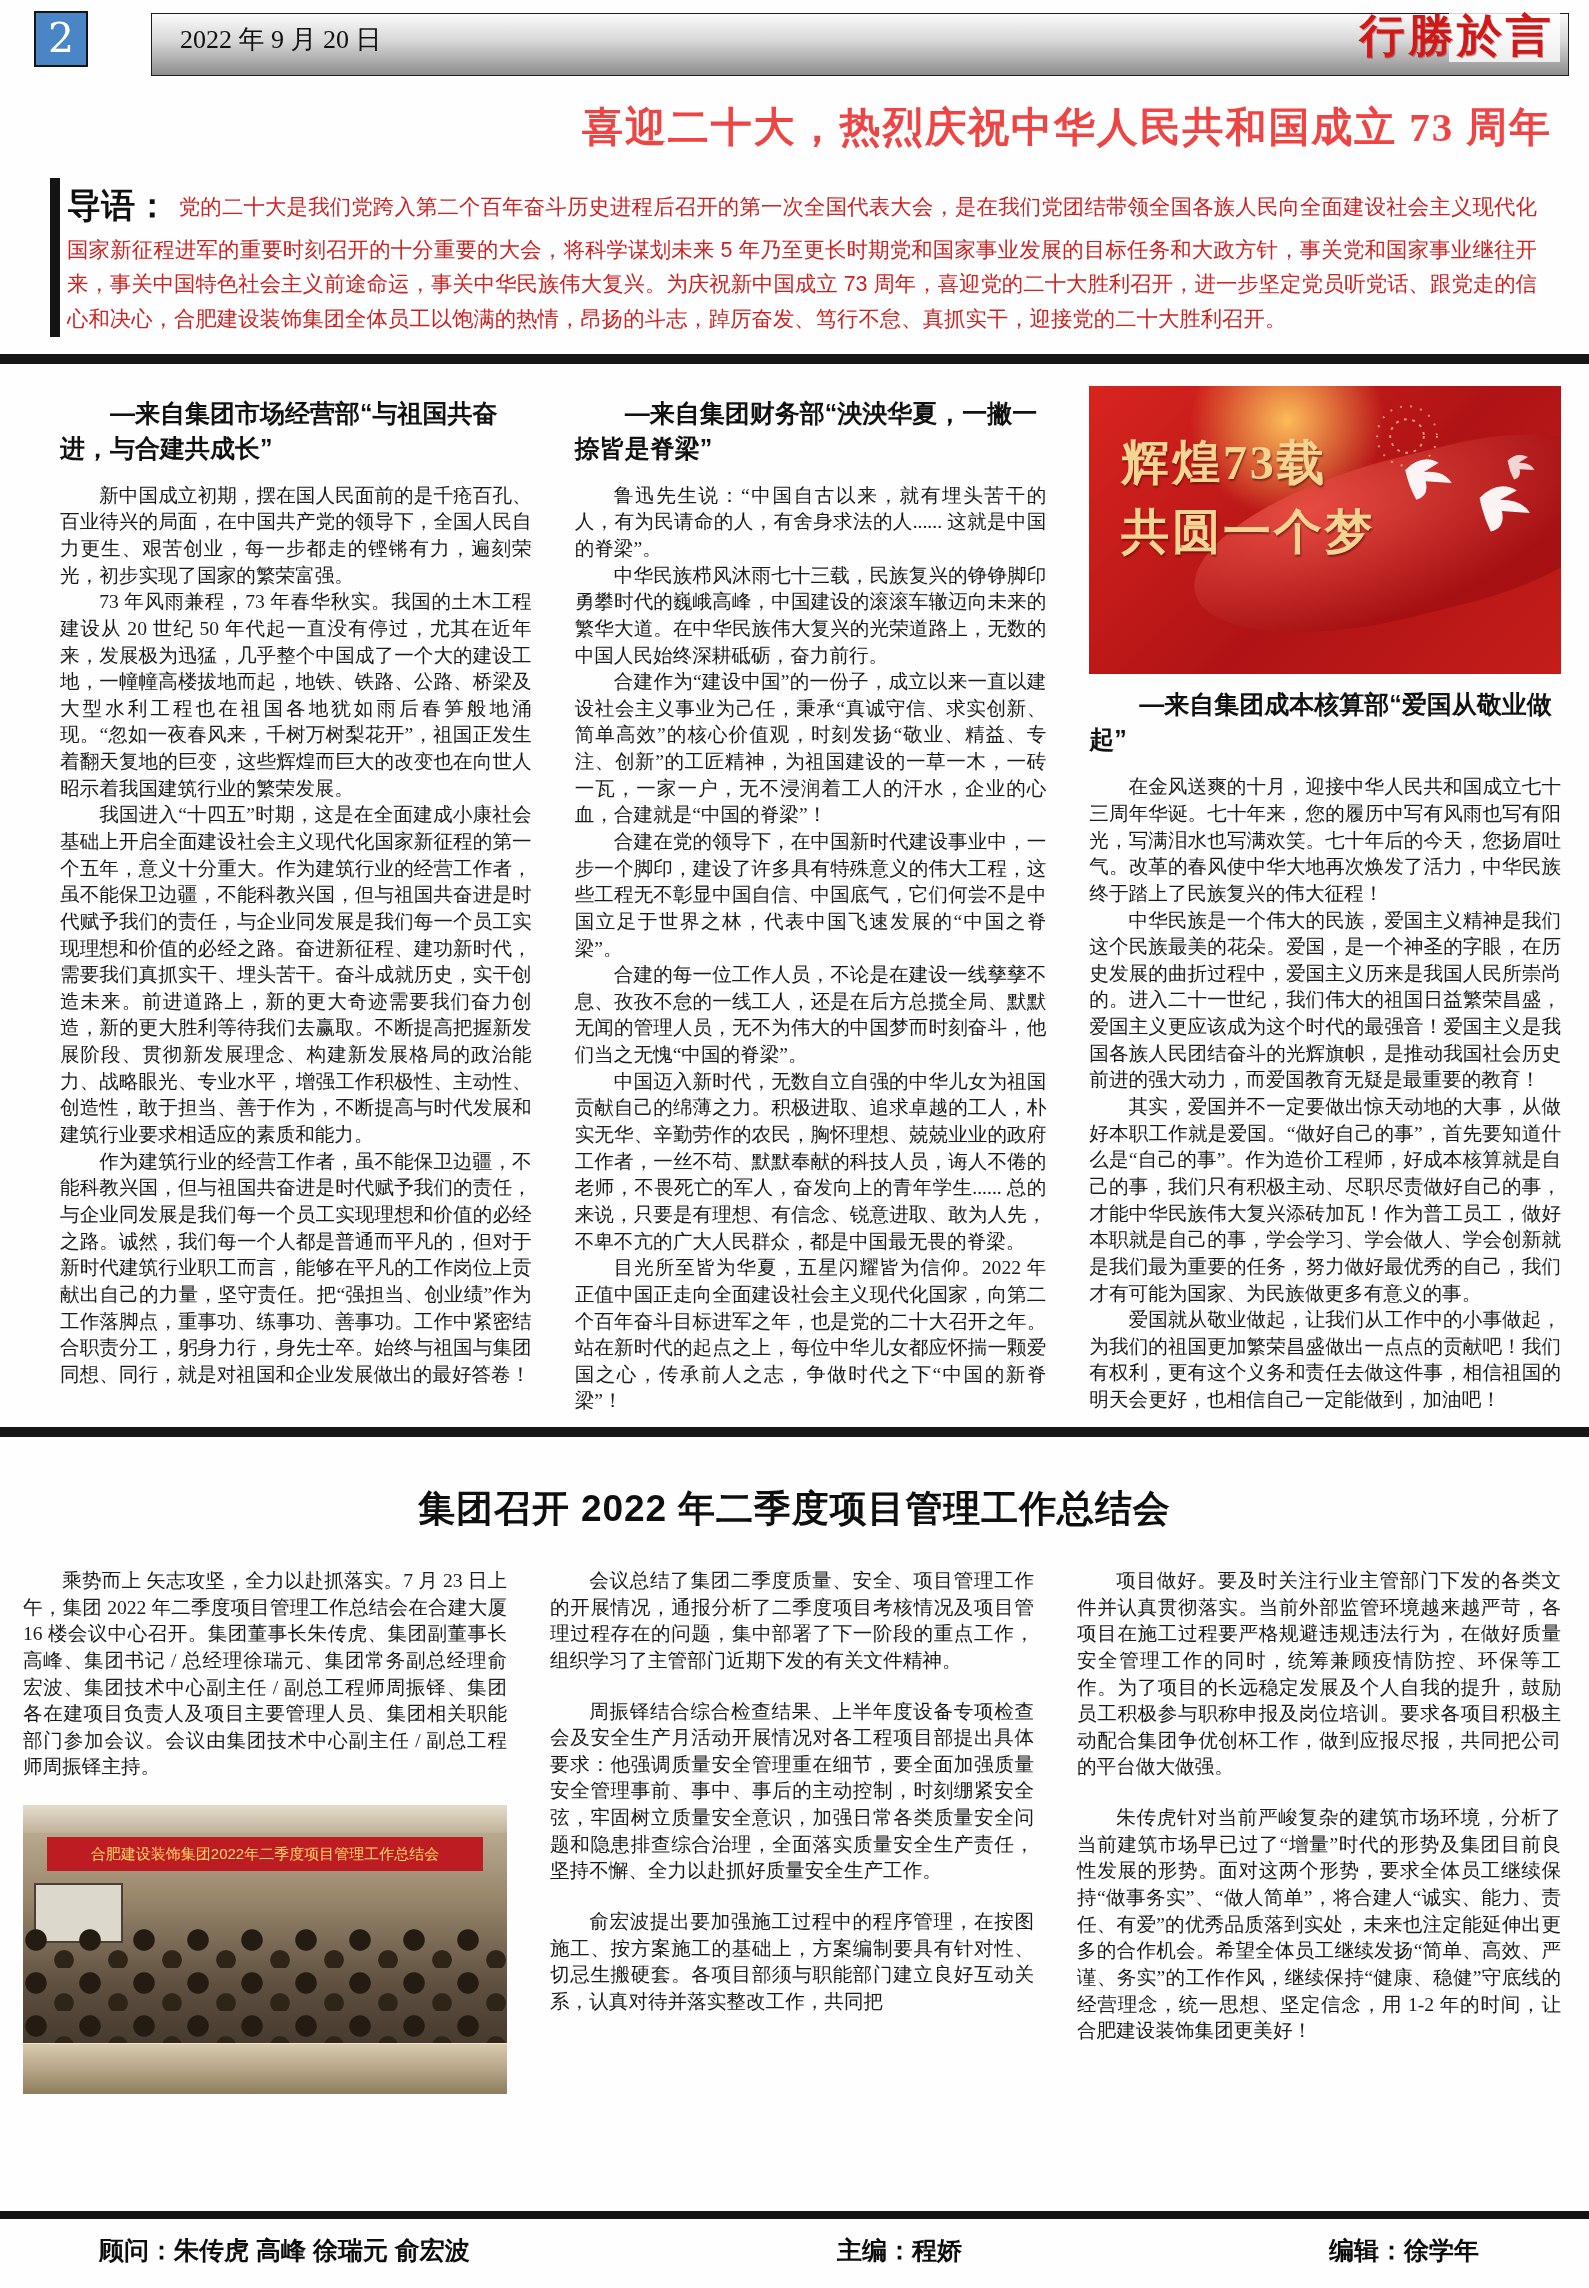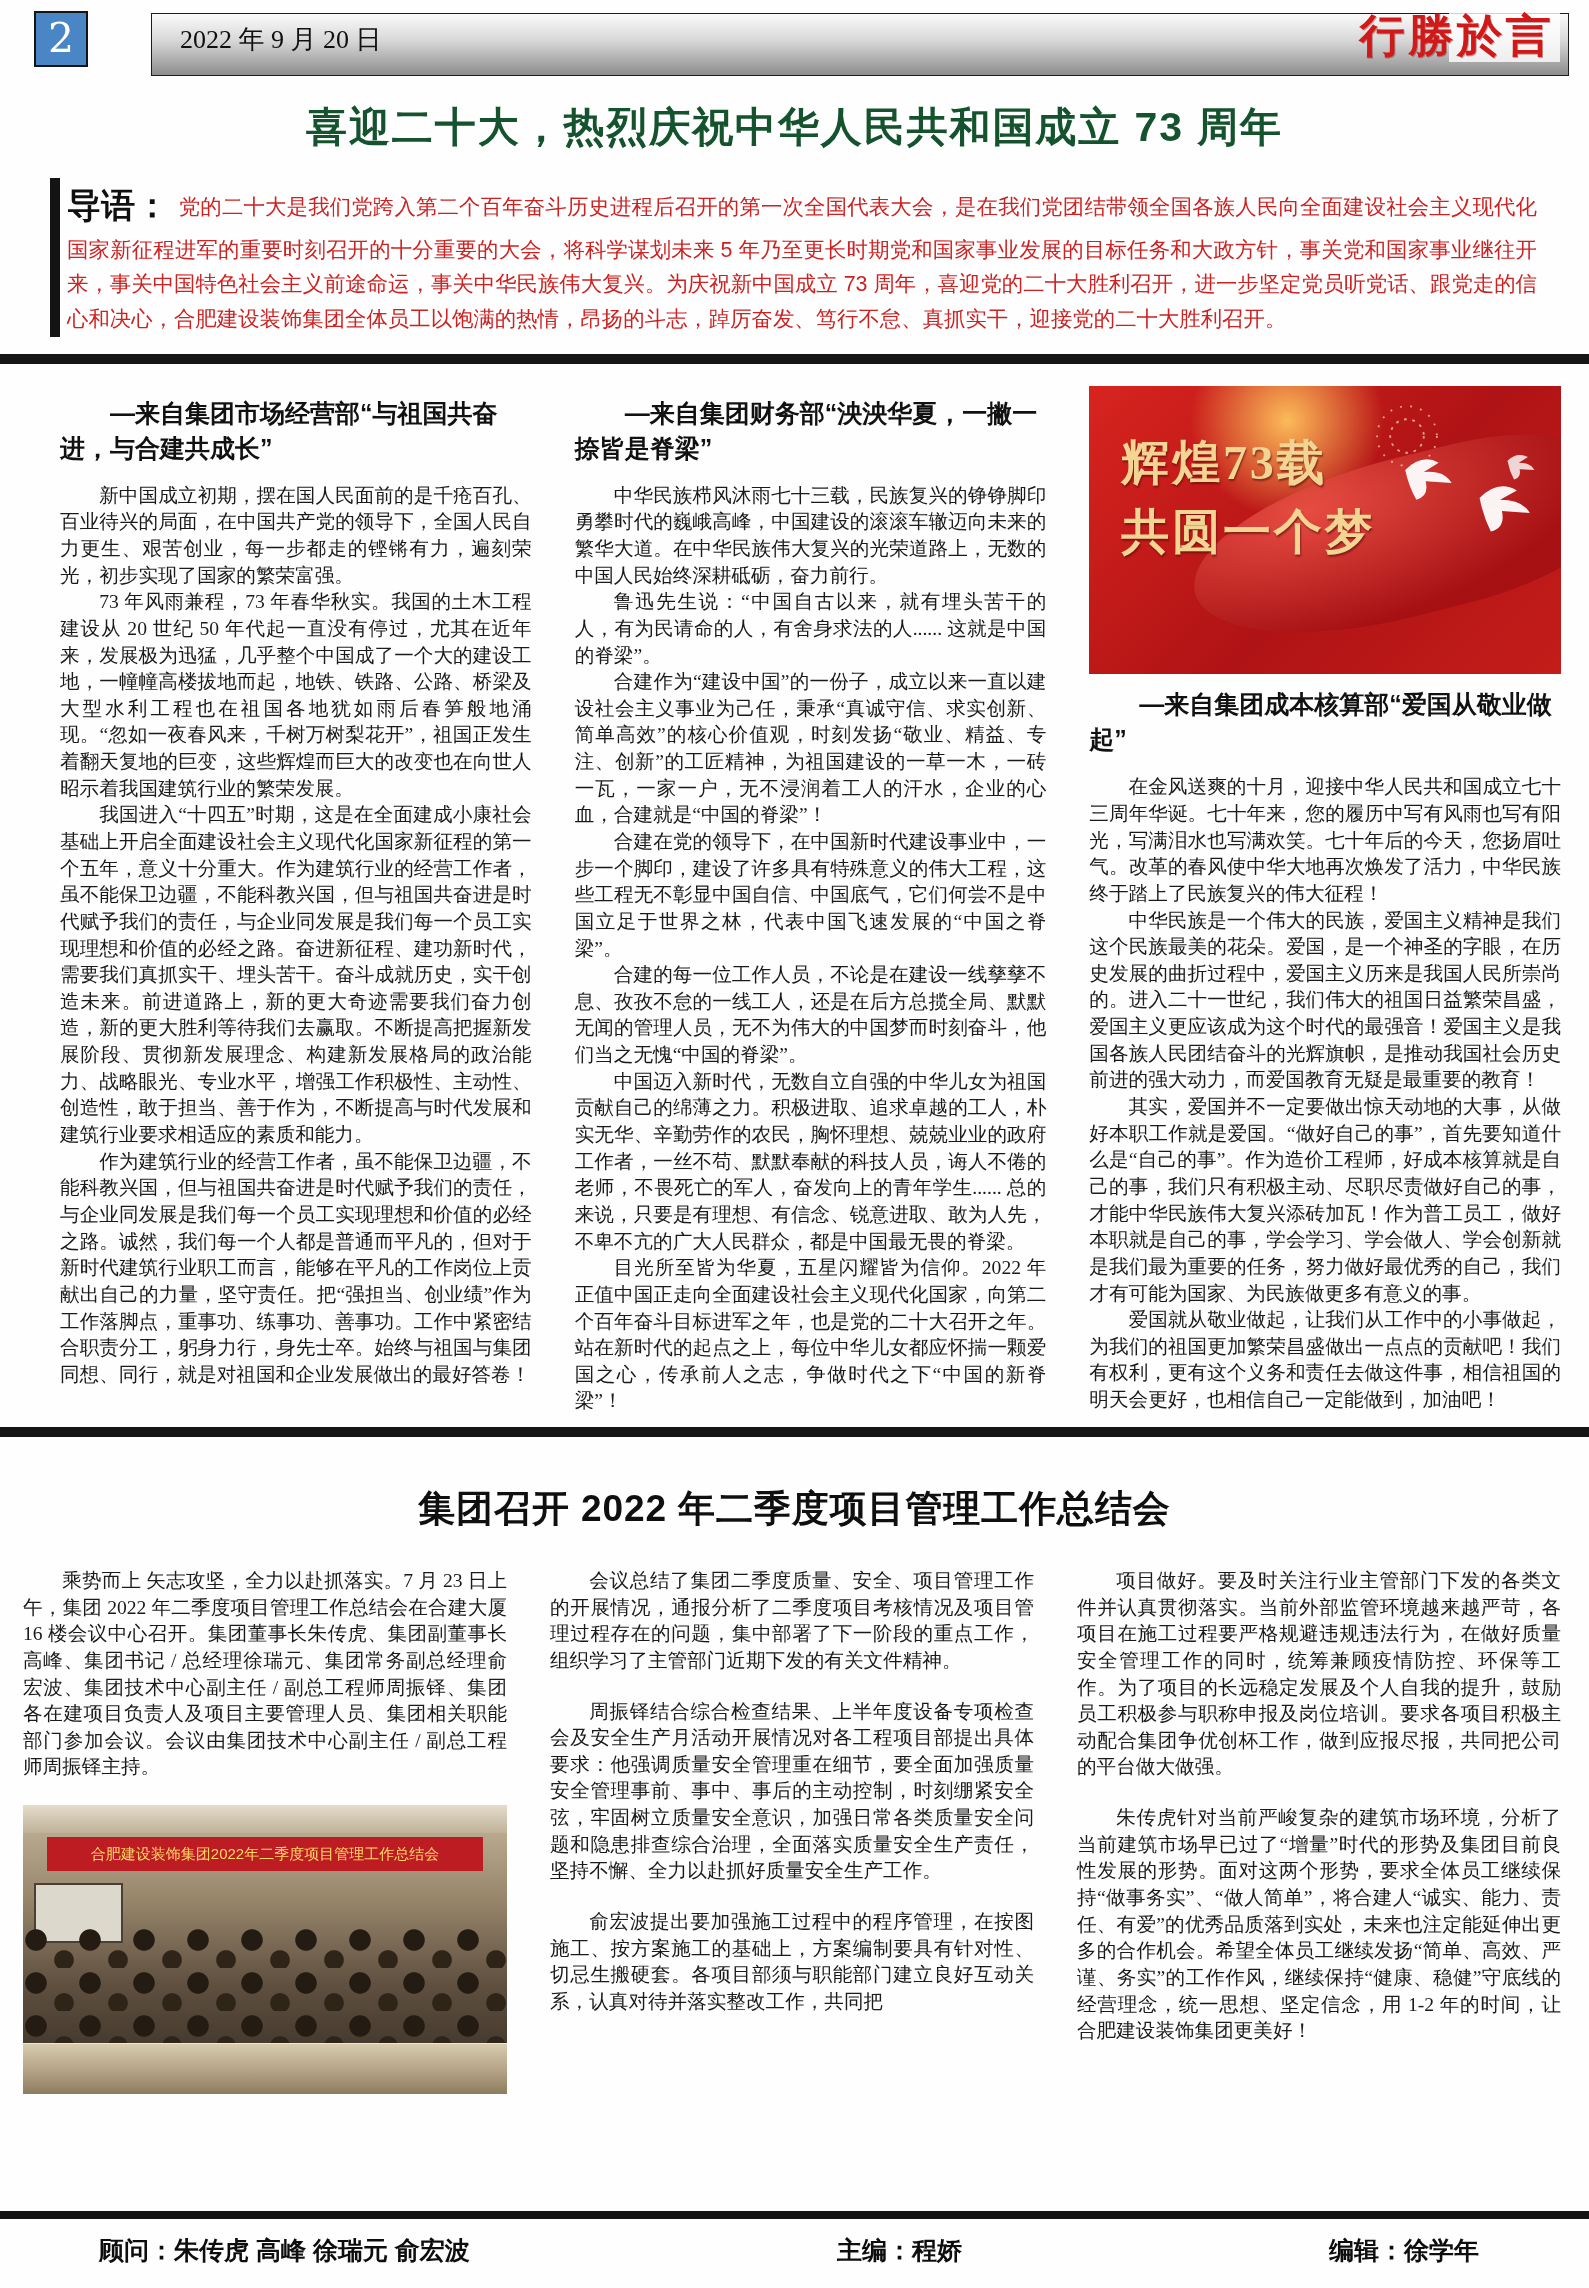--- a/index.html
+++ b/index.html
@@ -27,23 +27,23 @@
   .band-date{position:absolute;left:28px;top:8.4px;font-size:26px;color:#101010;}
   .motto{
     position:absolute;right:7.5px;top:-3.7px;height:52px;padding:0 5.6px;
     font-family:"DejaVu Serif",serif;font-weight:bold;
     font-size:45px;line-height:52px;color:#d01a1a;letter-spacing:3.7px;
     background:linear-gradient(90deg,rgba(255,255,255,0) 46%,rgba(255,255,255,.8) 46%);
     text-shadow:0.9px 0.9px 0 rgba(120,0,0,.35);
   }
   
   .main-headline{
-    margin:24px 37px 0 37px;text-align:center;
-    font-family:Liberation Sans, sans-serif;
-    font-weight:bold;font-size:41px;letter-spacing:1.9px;color:#14532d;
+    margin:24px 37px 0 37px;text-align:right;
+    font-family:Liberation Serif, serif;
+    font-weight:bold;font-size:41px;letter-spacing:1.9px;color:#ef4444;
   }
   
   .lead-block{
     margin:22.4px 52px 0 50px;
     border-left:10.3px solid #141414;
     padding-left:7px;
   }
   .lead-text{
     margin:0;text-align:justify;
     font-family:"Liberation Sans","DejaVu Sans",sans-serif;
@@ -170,22 +170,22 @@
     <div class="col art">
       <div class="art-head">—来自集团市场经营部“与祖国共奋进，与合建共成长”</div>
       <p>新中国成立初期，摆在国人民面前的是千疮百孔、百业待兴的局面，在中国共产党的领导下，全国人民自力更生、艰苦创业，每一步都走的铿锵有力，遍刻荣光，初步实现了国家的繁荣富强。</p>
       <p>73 年风雨兼程，73 年春华秋实。我国的土木工程建设从 20 世纪 50 年代起一直没有停过，尤其在近年来，发展极为迅猛，几乎整个中国成了一个大的建设工地，一幢幢高楼拔地而起，地铁、铁路、公路、桥梁及大型水利工程也在祖国各地犹如雨后春笋般地涌现。“忽如一夜春风来，千树万树梨花开”，祖国正发生着翻天复地的巨变，这些辉煌而巨大的改变也在向世人昭示着我国建筑行业的繁荣发展。</p>
       <p>我国进入“十四五”时期，这是在全面建成小康社会基础上开启全面建设社会主义现代化国家新征程的第一个五年，意义十分重大。作为建筑行业的经营工作者，虽不能保卫边疆，不能科教兴国，但与祖国共奋进是时代赋予我们的责任，与企业同发展是我们每一个员工实现理想和价值的必经之路。奋进新征程、建功新时代，需要我们真抓实干、埋头苦干。奋斗成就历史，实干创造未来。前进道路上，新的更大奇迹需要我们奋力创造，新的更大胜利等待我们去赢取。不断提高把握新发展阶段、贯彻新发展理念、构建新发展格局的政治能力、战略眼光、专业水平，增强工作积极性、主动性、创造性，敢于担当、善于作为，不断提高与时代发展和建筑行业要求相适应的素质和能力。</p>
       <p>作为建筑行业的经营工作者，虽不能保卫边疆，不能科教兴国，但与祖国共奋进是时代赋予我们的责任，与企业同发展是我们每一个员工实现理想和价值的必经之路。诚然，我们每一个人都是普通而平凡的，但对于新时代建筑行业职工而言，能够在平凡的工作岗位上贡献出自己的力量，坚守责任。把“强担当、创业绩”作为工作落脚点，重事功、练事功、善事功。工作中紧密结合职责分工，躬身力行，身先士卒。始终与祖国与集团同想、同行，就是对祖国和企业发展做出的最好答卷！</p>
     </div>
 
     <div class="col art">
       <div class="art-head">—来自集团财务部“泱泱华夏，一撇一捺皆是脊梁”</div>
+      <p>鲁迅先生说：“中国自古以来，就有埋头苦干的人，有为民请命的人，有舍身求法的人...... 这就是中国的脊梁”。</p>
       <p>中华民族栉风沐雨七十三载，民族复兴的铮铮脚印勇攀时代的巍峨高峰，中国建设的滚滚车辙迈向未来的繁华大道。在中华民族伟大复兴的光荣道路上，无数的中国人民始终深耕砥砺，奋力前行。</p>
-      <p>鲁迅先生说：“中国自古以来，就有埋头苦干的人，有为民请命的人，有舍身求法的人...... 这就是中国的脊梁”。</p>
       <p>合建作为“建设中国”的一份子，成立以来一直以建设社会主义事业为己任，秉承“真诚守信、求实创新、简单高效”的核心价值观，时刻发扬“敬业、精益、专注、创新”的工匠精神，为祖国建设的一草一木，一砖一瓦，一家一户，无不浸润着工人的汗水，企业的心血，合建就是“中国的脊梁”！</p>
       <p>合建在党的领导下，在中国新时代建设事业中，一步一个脚印，建设了许多具有特殊意义的伟大工程，这些工程无不彰显中国自信、中国底气，它们何尝不是中国立足于世界之林，代表中国飞速发展的“中国之脊梁”。</p>
       <p>合建的每一位工作人员，不论是在建设一线孳孳不息、孜孜不怠的一线工人，还是在后方总揽全局、默默无闻的管理人员，无不为伟大的中国梦而时刻奋斗，他们当之无愧“中国的脊梁”。</p>
       <p>中国迈入新时代，无数自立自强的中华儿女为祖国贡献自己的绵薄之力。积极进取、追求卓越的工人，朴实无华、辛勤劳作的农民，胸怀理想、兢兢业业的政府工作者，一丝不苟、默默奉献的科技人员，诲人不倦的老师，不畏死亡的军人，奋发向上的青年学生...... 总的来说，只要是有理想、有信念、锐意进取、敢为人先，不卑不亢的广大人民群众，都是中国最无畏的脊梁。</p>
       <p>目光所至皆为华夏，五星闪耀皆为信仰。2022 年正值中国正走向全面建设社会主义现代化国家，向第二个百年奋斗目标进军之年，也是党的二十大召开之年。站在新时代的起点之上，每位中华儿女都应怀揣一颗爱国之心，传承前人之志，争做时代之下“中国的新脊梁”！</p>
     </div>
 
     <div class="col art">
       <div class="poster">
         <div class="ribbon"></div>

